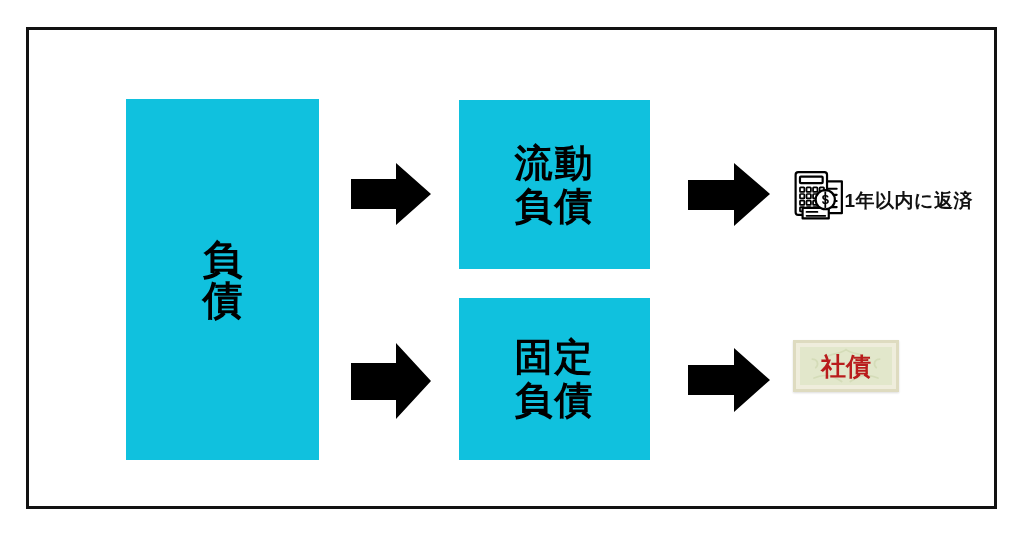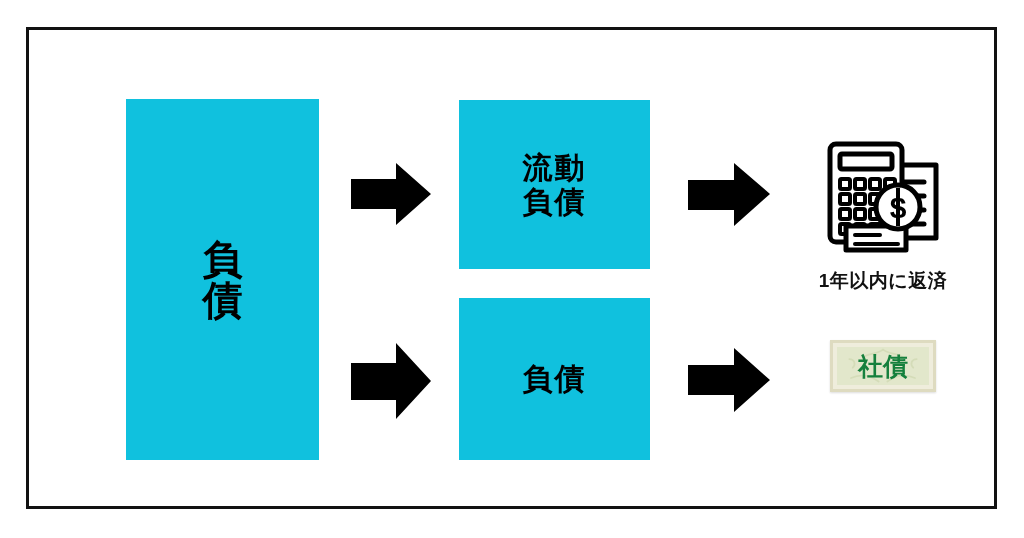--- a/index.html
+++ b/index.html
@@ -61,21 +61,21 @@
     color: #000000;
     line-height: 1.02;
     letter-spacing: 0;
     text-align: center;
     writing-mode: horizontal-tb;
   }
   .box-label-vertical span {
     display: block;
   }
   .box-label-two-line {
-    font-size: 30px;
+    font-size: 38px;
     font-weight: 700;
     color: #000000;
     line-height: 1.12;
     text-align: center;
     letter-spacing: 2px;
   }
   .box-label-two-line span {
     display: block;
   }
   
@@ -84,21 +84,20 @@
   }
   #arrow-1 { left: 322px; top: 133px; width: 80px; height: 62px; }
   #arrow-2 { left: 659px; top: 133px; width: 82px; height: 63px; }
   #arrow-3 { left: 322px; top: 313px; width: 80px; height: 76px; }
   #arrow-4 { left: 659px; top: 318px; width: 82px; height: 64px; }
   .arrow svg { display: block; width: 100%; height: 100%; }
   
   .right-item {
     position: absolute;
     display: flex;
-    flex-direction: column;
     align-items: center;
   }
   #item-calculator { left: 764px; top: 104px; width: 180px; }
   #item-bond { left: 764px; top: 310px; width: 180px; }
   .icon-calc { width: 118px; height: 120px; }
   .icon-calc svg { display: block; width: 100%; height: 100%; }
   .note-graphic {
     width: 106px;
     height: 52px;
     background: #efeddc;
@@ -123,21 +122,21 @@
   }
   .note-swirl {
     position: absolute;
     left: 0; top: 0; right: 0; bottom: 0;
   }
   .note-swirl svg { display: block; width: 100%; height: 100%; }
   .note-text {
     position: relative;
     font-size: 25px;
     font-weight: 700;
-    color: #15803d;
+    color: #b91c1c;
     letter-spacing: 0;
     line-height: 1;
     z-index: 2;
   }
   .caption {
     margin-top: 14px;
     font-size: 19px;
     font-weight: 700;
     color: #111111;
     letter-spacing: 0.5px;
@@ -178,20 +177,21 @@
     </div>
 
     <div class="arrow" id="arrow-3">
       <svg viewBox="0 0 80 76" xmlns="http://www.w3.org/2000/svg" aria-hidden="true">
         <polygon points="0,20 45,20 45,0 80,38 45,76 45,57 0,57" fill="#000000"></polygon>
       </svg>
     </div>
 
     <div class="cyan-box" id="box-fixed">
       <div class="box-label-two-line">
+        <span>固定</span>
         <span>負債</span>
       </div>
     </div>
 
     <div class="arrow" id="arrow-4">
       <svg viewBox="0 0 82 64" xmlns="http://www.w3.org/2000/svg" aria-hidden="true">
         <polygon points="0,17 46,17 46,0 82,32 46,64 46,47 0,47" fill="#000000"></polygon>
       </svg>
     </div>
 

